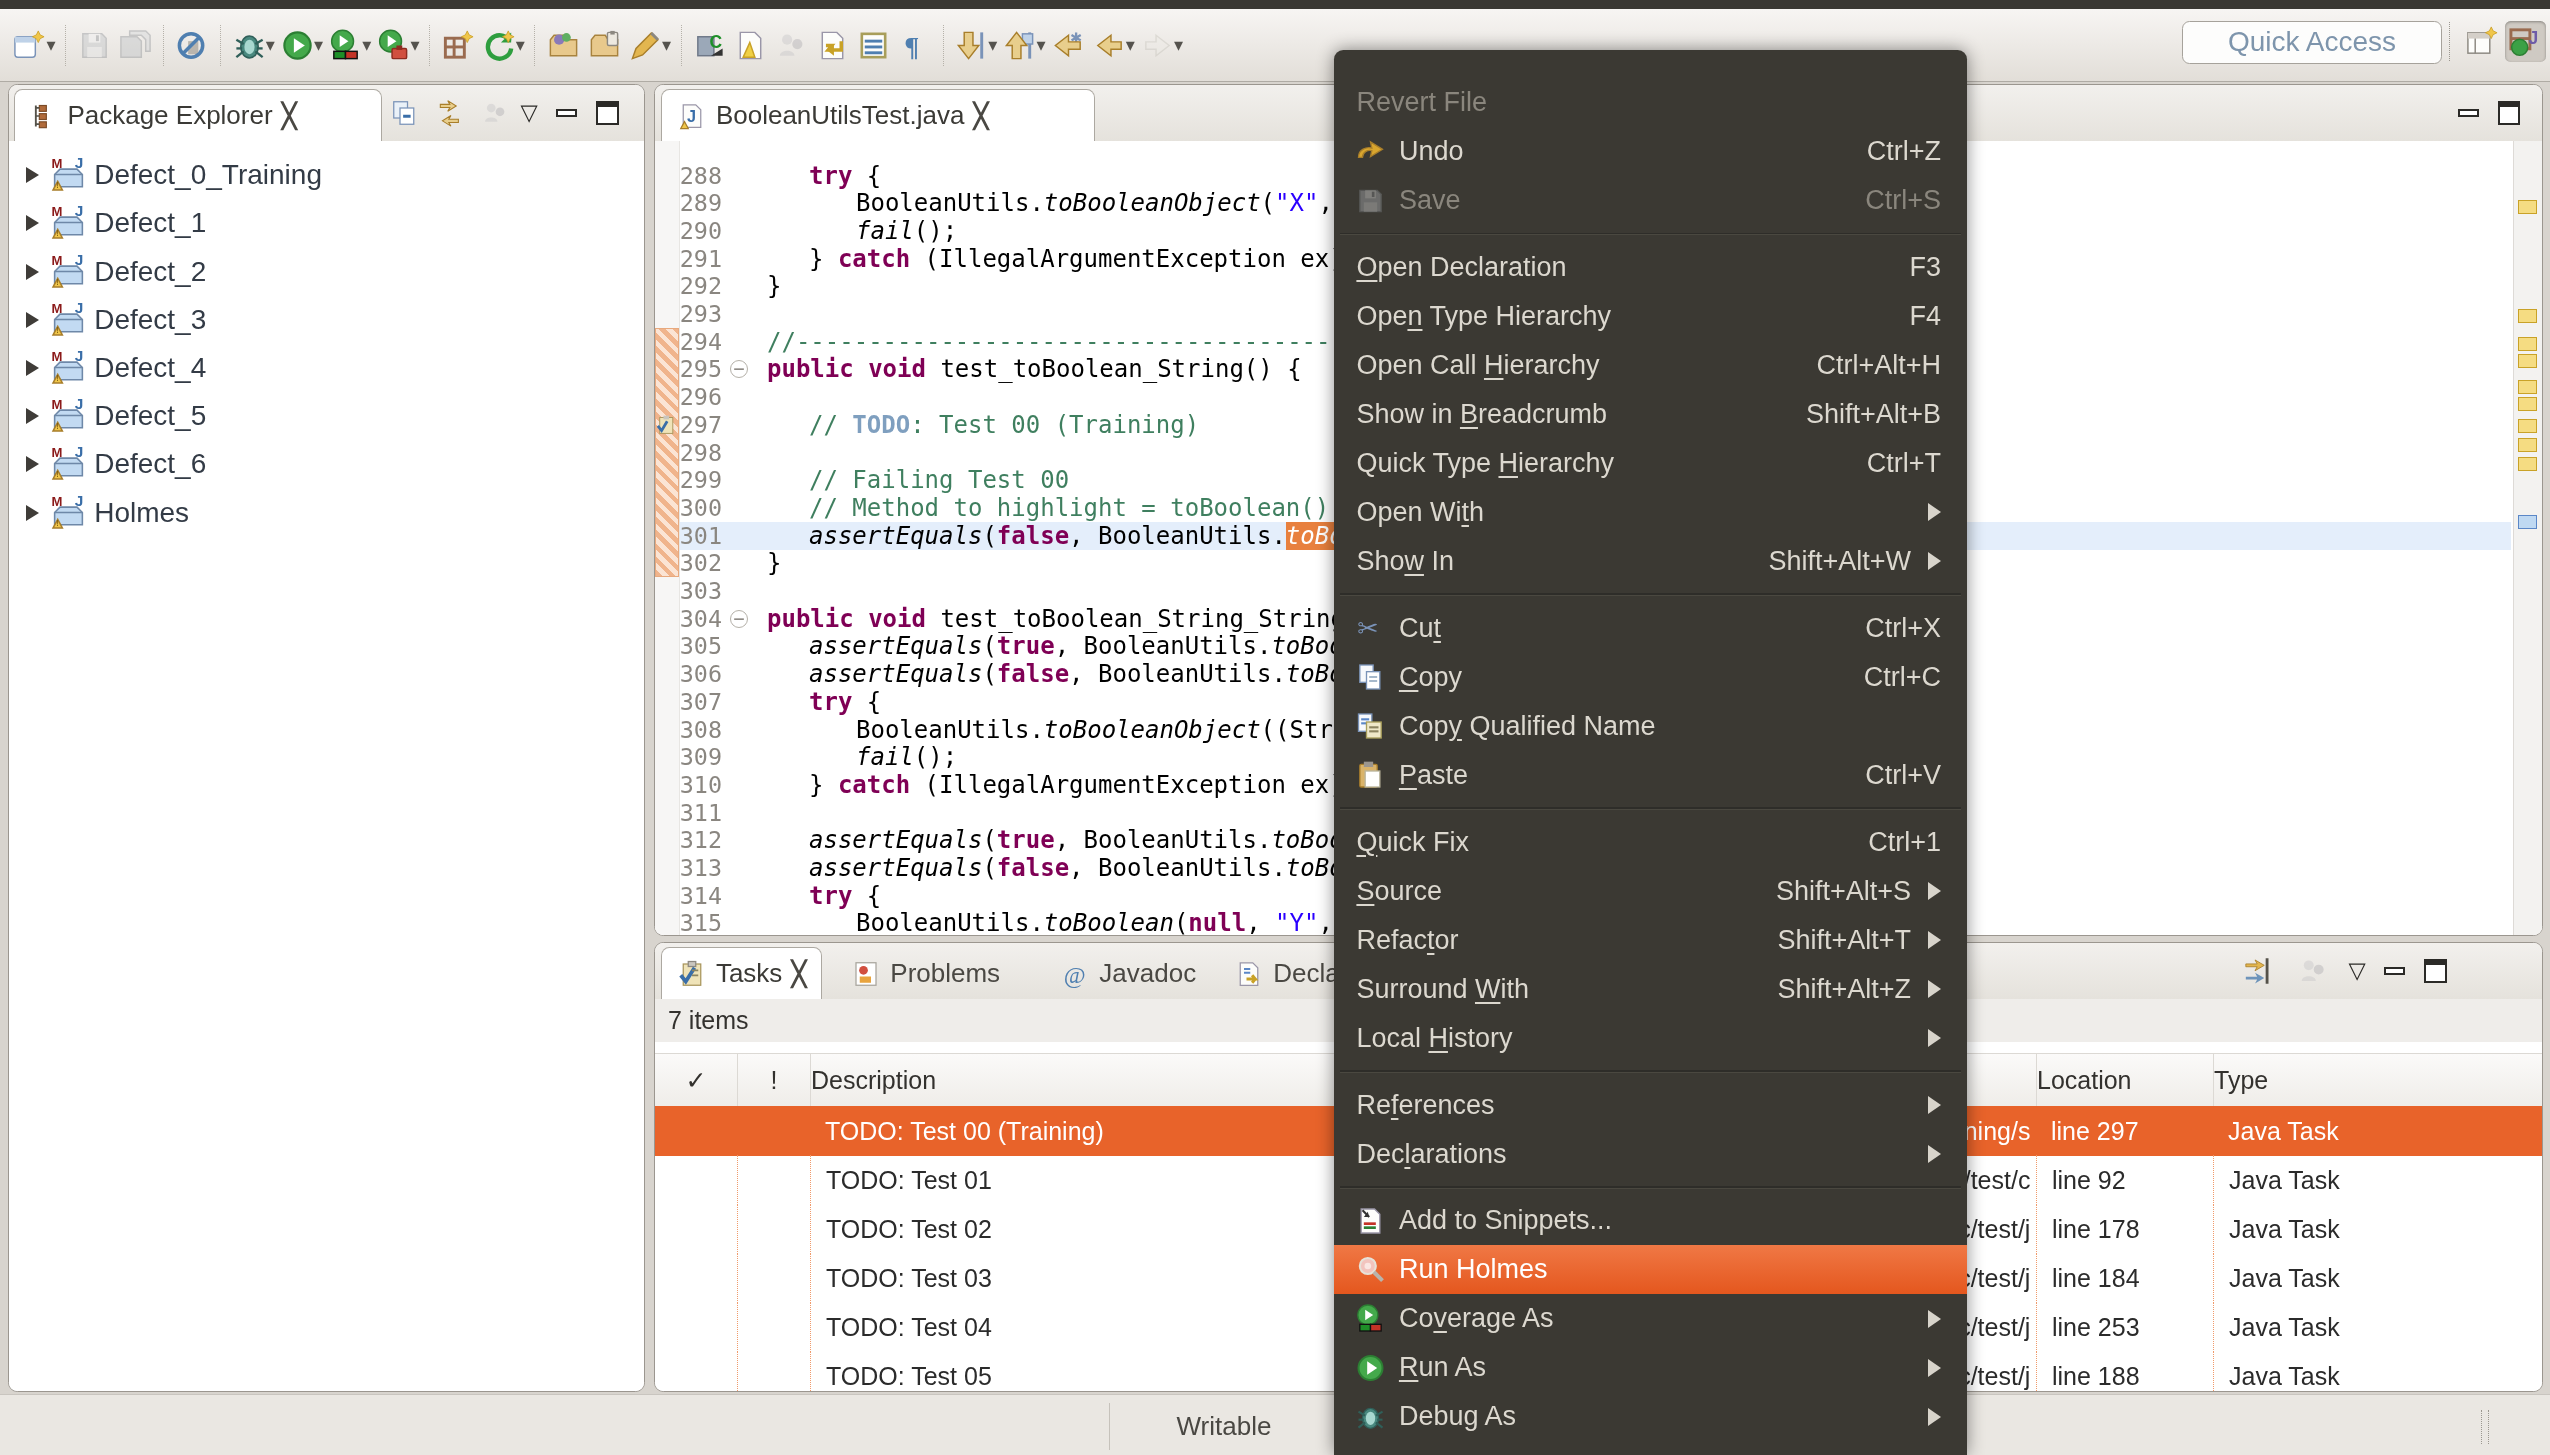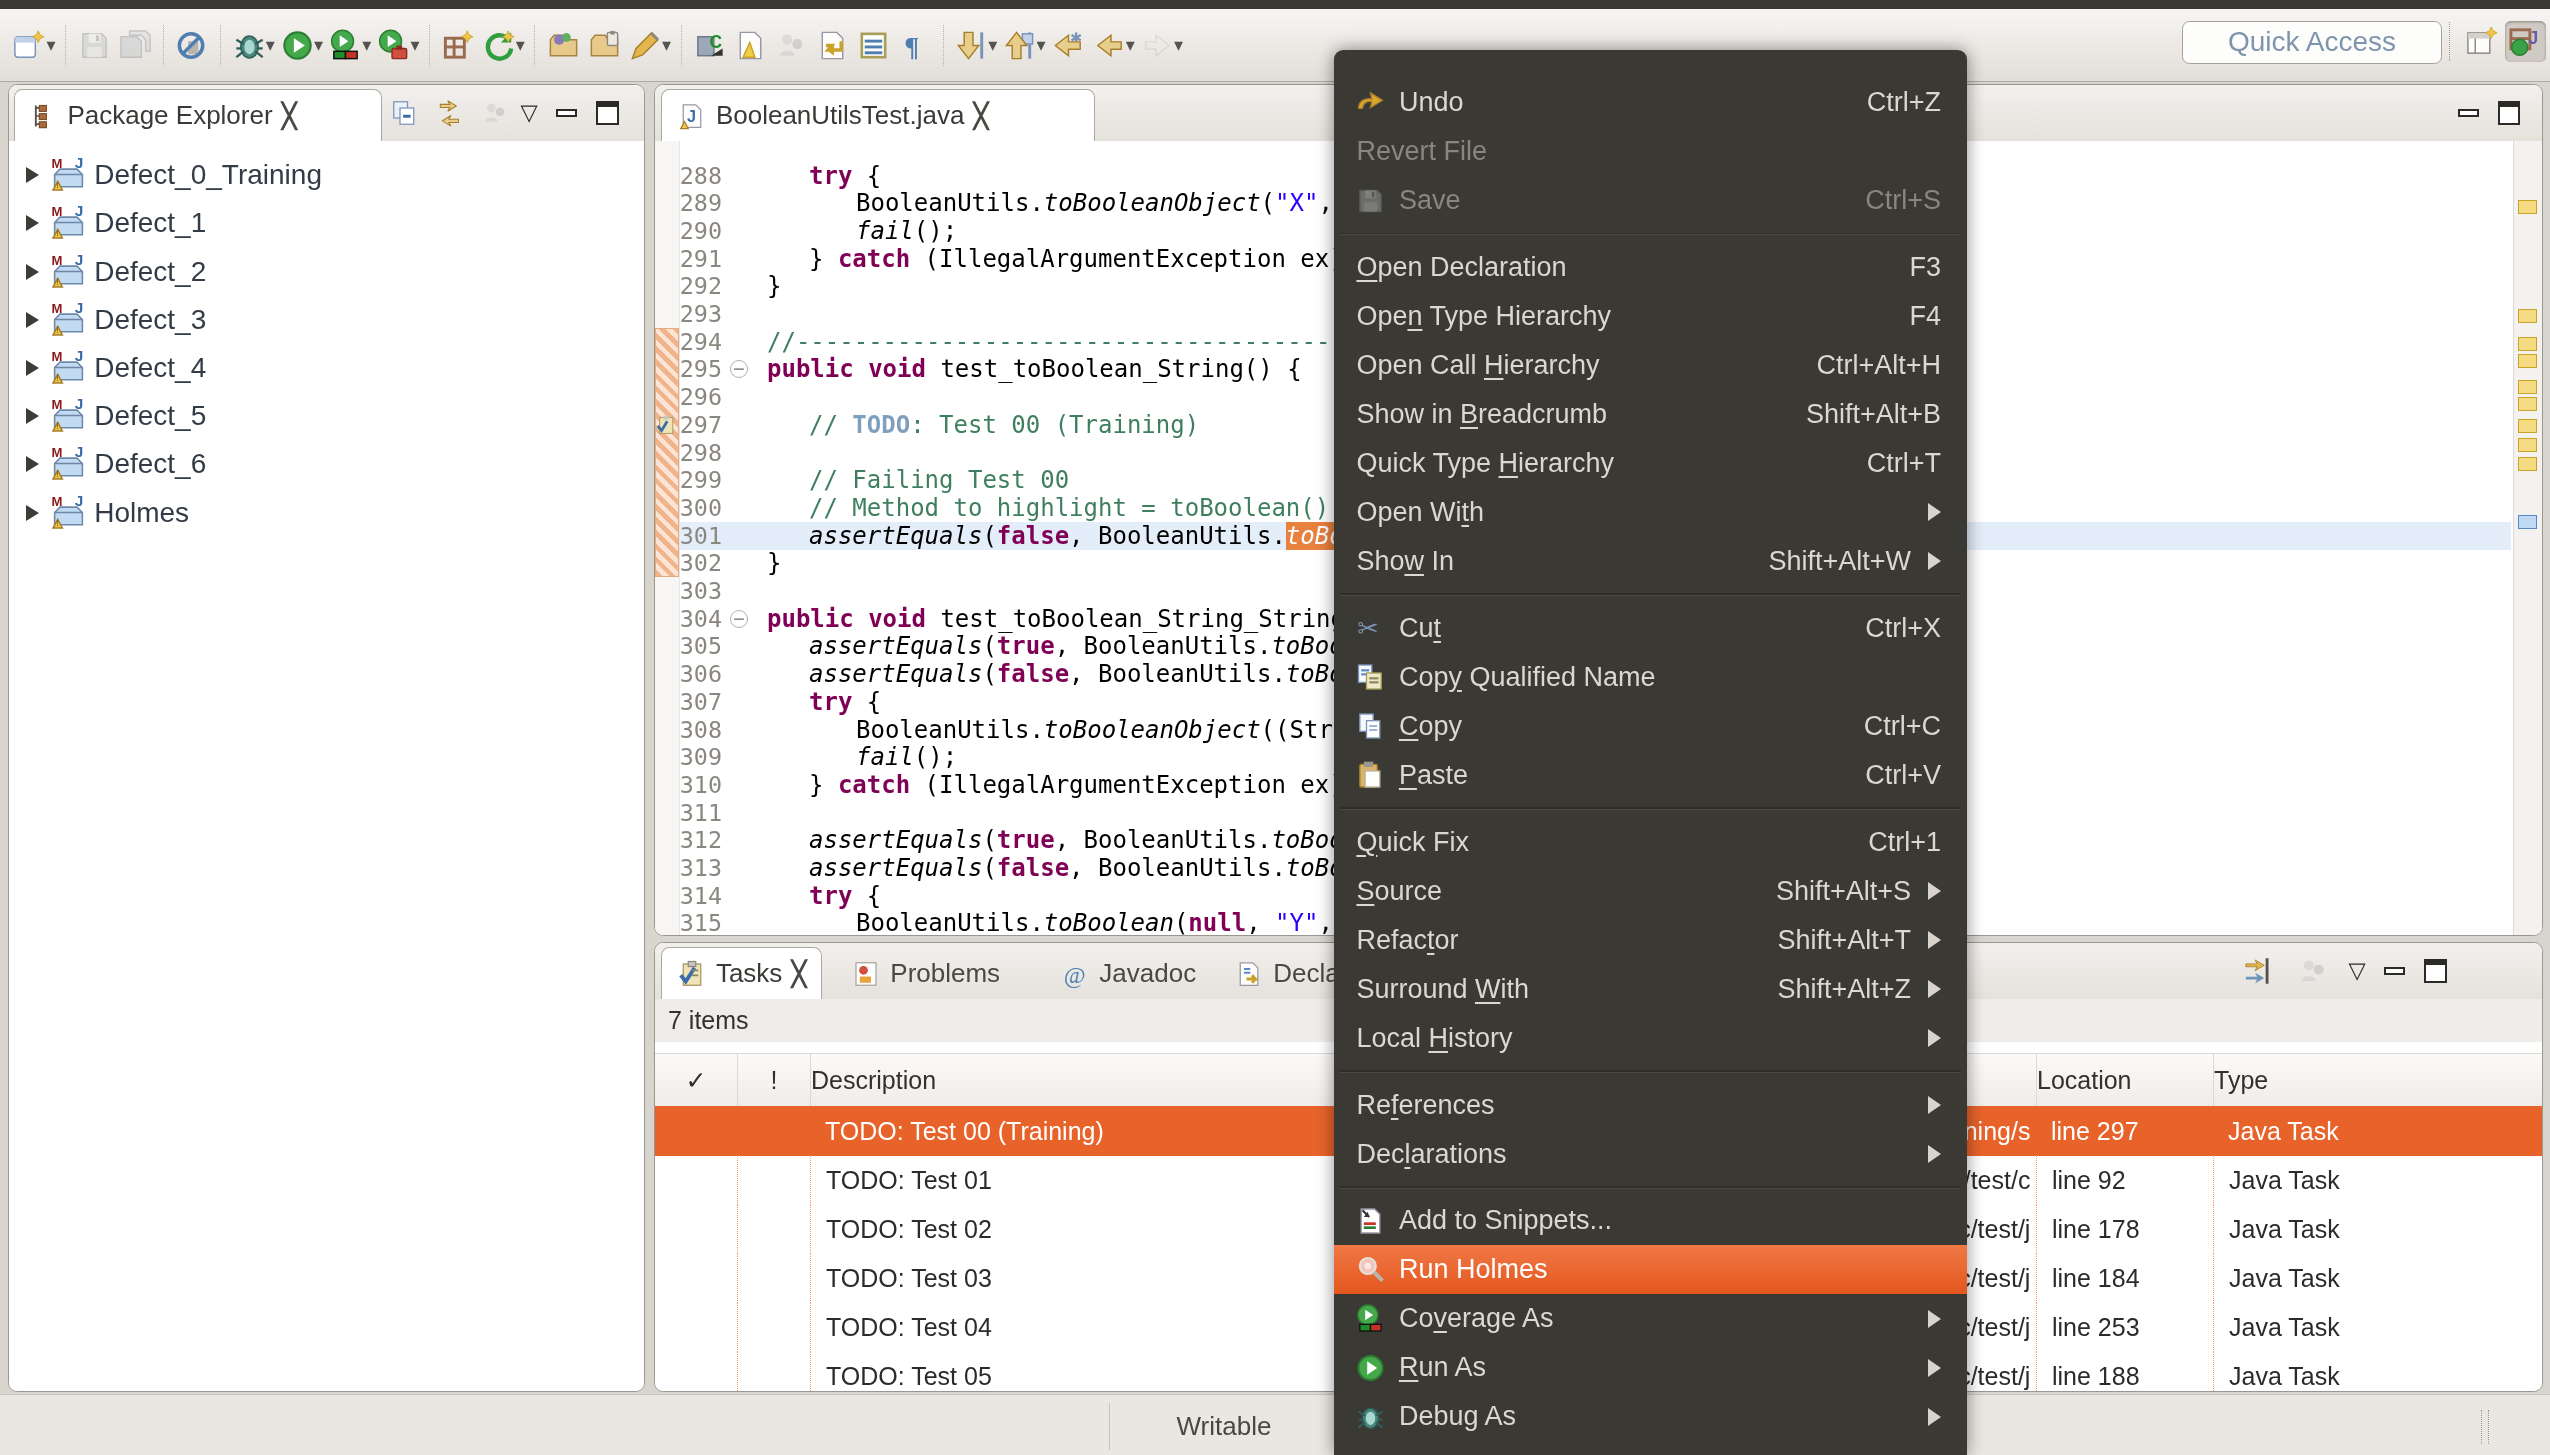--- a/index.html
+++ b/index.html
@@ -719,32 +719,32 @@
 
   <div class="abs" id="statusbar">
     <div class="ssep" style="left:1109px"></div>
     <div id="writable">Writable</div>
     <div class="ssep" style="left:1338px"></div>
     <div id="grip"></div>
 
   </div>
 
   <div class="abs" id="ctxmenu">
+      <div class="mi icoless dis">
+        <span style="width: 43px; flex: 0 0 0px;"></span>
+        <span class="lblwrap">Revert File</span>
+      </div>
       <div class="mi hasico">
         <span class="uicon ico" style="width: 35px; height: 32px;">
           <svg viewBox="0 0 24 24" xmlns="http://www.w3.org/2000/svg">
             <path d="M5 17c0-6 6-8 10-7l-1-4.5L23 11l-9 5.5 1-4.5c-3-.8-7 1-7 5z" transform="translate(-2 -1)" fill="#D9A62E" stroke="#A87E2A"></path>
           </svg>
         </span>
         <span class="lblwrap">Undo</span>
         <span class="acc">Ctrl+Z</span>
-      </div>
-      <div class="mi icoless dis">
-        <span style="width: 43px; flex: 0 0 0px;"></span>
-        <span class="lblwrap">Revert File</span>
       </div>
       <div class="mi hasico dis">
         <span class="uicon dis ico" style="width: 35px; height: 32px;">
           <svg viewBox="0 0 24 24" xmlns="http://www.w3.org/2000/svg">
             <path d="M4 4h13l3 3v13H4z" fill="#A9C0DC" stroke="#7189A8"></path>
             <rect x="8" y="4" width="8" height="6" fill="#EDF2F8"></rect>
             <rect x="13" y="5" width="2" height="4" fill="#7189A8"></rect>
             <rect x="7" y="13" width="10" height="7" fill="#DCE6F0"></rect>
           </svg>
         </span>
@@ -790,45 +790,45 @@
       </div>
       <div class="msep"></div>
       <div class="mi hasico">
         <span class="uicon ico" style="width: 35px; height: 32px;">
           <svg viewBox="0 0 24 24" xmlns="http://www.w3.org/2000/svg">
             <text x="2" y="19" font-size="19" fill="#7A93B8">✂</text>
           </svg>
         </span>
         <span class="lblwrap">Cu<u>t</u></span>
         <span class="acc">Ctrl+X</span>
+      </div>
+      <div class="mi hasico">
+        <span class="uicon ico" style="width: 35px; height: 32px;">
+          <svg viewBox="0 0 24 24" xmlns="http://www.w3.org/2000/svg">
+            <rect x="4" y="3" width="10" height="13" fill="#F7F9FC" stroke="#7A93B8"></rect>
+            <rect x="9" y="8" width="10" height="13" fill="#FFF" stroke="#7A93B8"></rect>
+            <line x1="11" y1="12" x2="17" y2="12" stroke="#9FB3C8" stroke-width="1.4"></line>
+            <line x1="11" y1="15" x2="17" y2="15" stroke="#9FB3C8" stroke-width="1.4"></line>
+          </svg>
+        </span>
+        <span class="lblwrap"><u>C</u>opy</span>
+        <span class="acc">Ctrl+C</span>
       </div>
       <div class="mi hasico">
         <span class="uicon ico" style="width: 35px; height: 32px;">
           <svg viewBox="0 0 24 24" xmlns="http://www.w3.org/2000/svg">
             <rect x="3" y="3" width="10" height="13" fill="#F7F9FC" stroke="#7A93B8"></rect>
             <line x1="5" y1="7" x2="11" y2="7" stroke="#5B87C7" stroke-width="1.6"></line>
             <line x1="5" y1="10" x2="11" y2="10" stroke="#5B87C7" stroke-width="1.6"></line>
             <rect x="9" y="9" width="11" height="12" fill="#EFE8C8" stroke="#A89E5A"></rect>
             <line x1="11" y1="13" x2="18" y2="13" stroke="#8C8460" stroke-width="1.6"></line>
             <line x1="11" y1="16" x2="18" y2="16" stroke="#8C8460" stroke-width="1.6"></line>
           </svg>
         </span>
         <span class="lblwrap">Cop<u>y</u> Qualified Name</span>
-      </div>
-      <div class="mi hasico">
-        <span class="uicon ico" style="width: 35px; height: 32px;">
-          <svg viewBox="0 0 24 24" xmlns="http://www.w3.org/2000/svg">
-            <rect x="4" y="3" width="10" height="13" fill="#F7F9FC" stroke="#7A93B8"></rect>
-            <rect x="9" y="8" width="10" height="13" fill="#FFF" stroke="#7A93B8"></rect>
-            <line x1="11" y1="12" x2="17" y2="12" stroke="#9FB3C8" stroke-width="1.4"></line>
-            <line x1="11" y1="15" x2="17" y2="15" stroke="#9FB3C8" stroke-width="1.4"></line>
-          </svg>
-        </span>
-        <span class="lblwrap"><u>C</u>opy</span>
-        <span class="acc">Ctrl+C</span>
       </div>
       <div class="mi hasico">
         <span class="uicon ico" style="width: 35px; height: 32px;">
           <svg viewBox="0 0 24 24" xmlns="http://www.w3.org/2000/svg">
             <rect x="4" y="4" width="13" height="17" rx="1" fill="#D9B36A" stroke="#A87E2A"></rect>
             <rect x="7" y="2" width="7" height="4" fill="#9B968F"></rect>
             <rect x="8" y="9" width="11" height="12" fill="#FFF" stroke="#B9B49C"></rect>
           </svg>
         </span>
         <span class="lblwrap"><u>P</u>aste</span>

